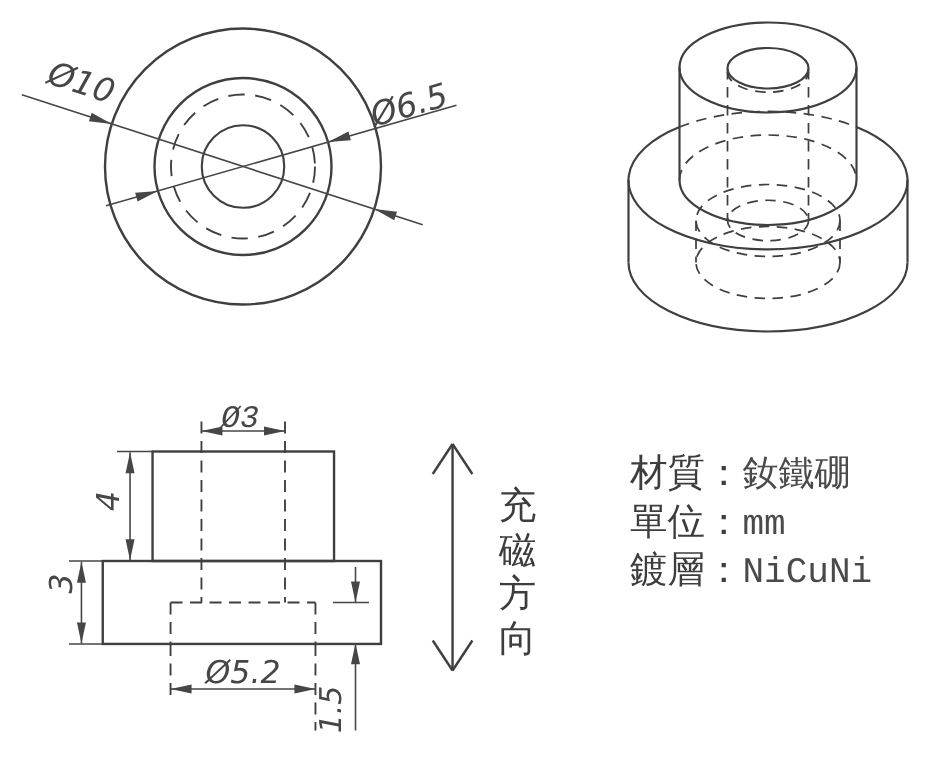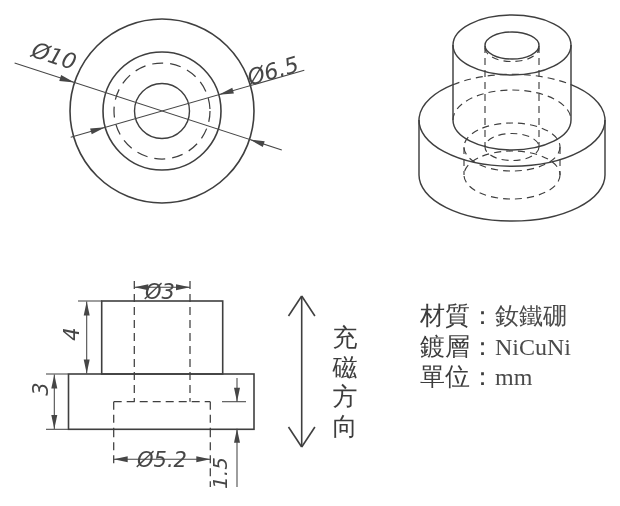--- a/index.html
+++ b/index.html
@@ -36,21 +36,21 @@
     position:absolute; left:330px; top:323px; width:30px;
     color:var(--text); font-size:25px; line-height:29.5px; text-align:center;
     font-family:"Liberation Serif","DejaVu Serif", serif;
   }
   .magtext span{display:block;}
   .specs{
     position:absolute; left:420px; top:301px;
     color:var(--text); font-size:25px; line-height:30.5px; white-space:nowrap;
     font-family:"Liberation Serif","DejaVu Serif", serif;
   }
-  .specs .value{font-family:Liberation Serif, serif;
+  .specs .value{font-family:Liberation Mono, monospace;
     font-size:24px; color:#4a4a4a;}
 </style>
 </head>
 <body>
 
 <div class="canvas">
 
   <svg width="620" height="506" viewBox="0 0 620 506">
 
     <g>
@@ -144,38 +144,38 @@
       <line x1="301.7" y1="296" x2="288.5" y2="316" class="magln"></line>
       <line x1="301.7" y1="296" x2="314.9" y2="316" class="magln"></line>
       <line x1="301.7" y1="447" x2="288.5" y2="427" class="magln"></line>
       <line x1="301.7" y1="447" x2="314.9" y2="427" class="magln"></line>
     </g>
   </svg>
 
   <div class="dimlabel big rot18" style="left:54px;top:56px;">Ø10</div>
   <div class="dimlabel big rotm16" style="left:273px;top:71px;">Ø6.5</div>
 
-  <div class="dimlabel" style="left:160px;top:292px;">Ø3</div>
+  <div class="dimlabel" style="left:160px;top:280px;font-family:Liberation Mono, monospace;">Ø3</div>
   <div class="dimlabel rotm90" style="left:72px;top:334px;">4</div>
   <div class="dimlabel rotm90" style="left:41px;top:389px;">3</div>
-  <div class="dimlabel" style="left:162px;top:460px;">Ø5.2</div>
+  <div class="dimlabel" style="left:162px;top:448px;">Ø5.2</div>
   <div class="dimlabel small rotm90" style="left:220px;top:473px;">1.5</div>
 
   <div class="magtext">
     <span>充</span>
     <span>磁</span>
     <span>方</span>
     <span>向</span>
   </div>
 
   <div class="specs">
     <div>
       <span>材質</span><span>：</span><span class="value">釹鐵硼</span>
     </div>
     <div>
-      <span>鍍層</span><span>：</span><span class="value">NiCuNi</span>
+      <span>單位</span><span>：</span><span class="value">mm</span>
     </div>
     <div>
-      <span>單位</span><span>：</span><span class="value">mm</span>
+      <span>鍍層</span><span>：</span><span class="value">NiCuNi</span>
     </div>
   </div>
 
 </div>
 
 </body></html>

